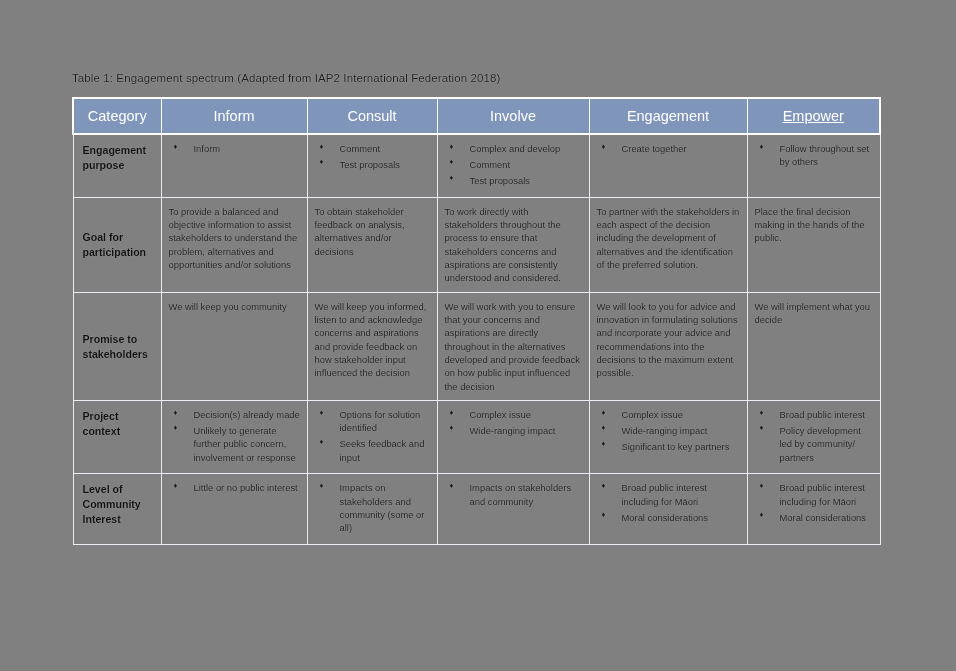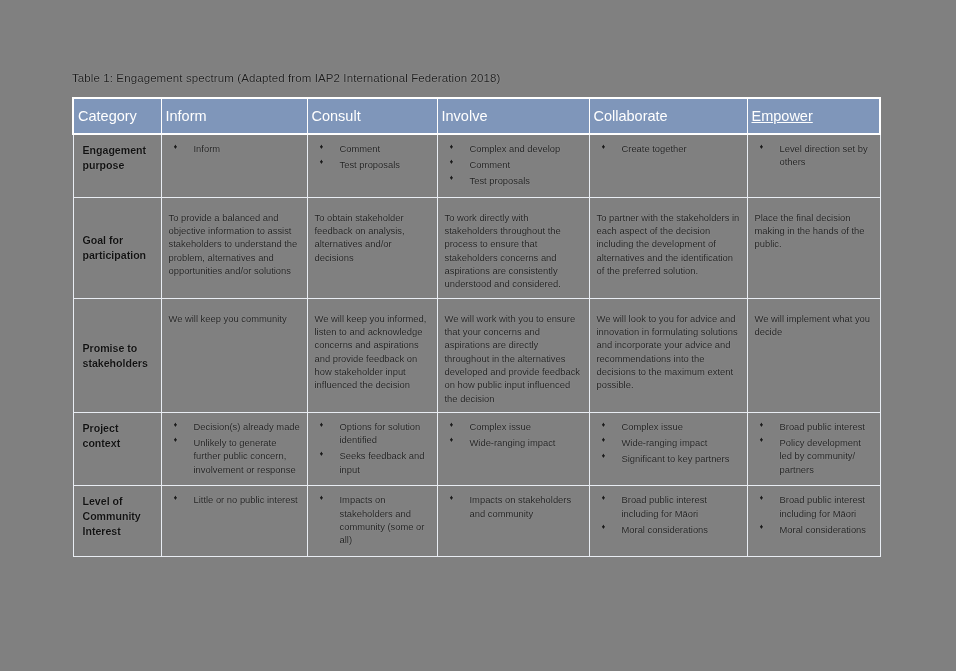--- a/index.html
+++ b/index.html
@@ -41,21 +41,21 @@
     width: 807px;
     border-collapse: collapse;
     table-layout: fixed;
   }
 
   #spectrum-table thead th {
     background: #7f96ba;
     color: #ffffff;
     font-weight: normal;
     font-size: 14.5px;
-    text-align: left;
+    text-align: center;
     padding: 9px 4px 9px 4px;
     border-left: 1.5px solid #ffffff;
     border-right: 1.5px solid #ffffff;
     border-top: 2px solid #ffffff;
     border-bottom: 2.5px solid #ffffff;
     vertical-align: middle;
   }
   #spectrum-table thead th:first-child {
     border-left: 2px solid #ffffff;
   }
@@ -86,21 +86,21 @@
     padding-top: 8px;
     border-right: 1.2px dashed #cfd6e0;
     vertical-align: top;
     margin-left: 42px;
   }
   #spectrum-table tbody tr.vcenter td.rowhead {
     vertical-align: middle;
   }
 
   #spectrum-table tbody td.para {
-    padding-top: 13px;
+    padding-top: 7px;
   }
 
   ul.bul {
     list-style: none;
     margin: 0;
     padding: 0;
   }
   ul.bul li {
     position: relative;
     padding-left: 25px;
@@ -142,21 +142,21 @@
       <col class="c-inv">
         <col class="c-col">
         <col class="c-emp">
     </colgroup>
     <thead>
       <tr>
         <th>Category</th>
         <th>Inform</th>
         <th>Consult</th>
         <th>Involve</th>
-        <th>Collaborate</th>
+        <th>Engagement</th>
         <th>Empower</th>
       </tr>
     </thead>
     <tbody id="table-body">
         <tr>
           <td class="rowhead">Engagement purpose</td>
           <td>
             <ul class="bul">
               <li>Inform</li>
             </ul>
@@ -174,21 +174,21 @@
               <li>Test proposals</li>
             </ul>
           </td>
           <td>
             <ul class="bul">
               <li>Create together</li>
             </ul>
           </td>
           <td>
             <ul class="bul">
-              <li>Level direction set by others</li>
+              <li>Follow throughout set by others</li>
             </ul>
           </td>
         </tr>
         <tr class="vcenter">
           <td class="rowhead">Goal for participation</td>
           <td class="para">
             <p class="para-txt">To provide a balanced and objective information to assist stakeholders to understand the problem, alternatives and opportunities and/or solutions</p>
           </td>
           <td class="para">
             <p class="para-txt">To obtain stakeholder feedback on analysis, alternatives and/or decisions</p>

